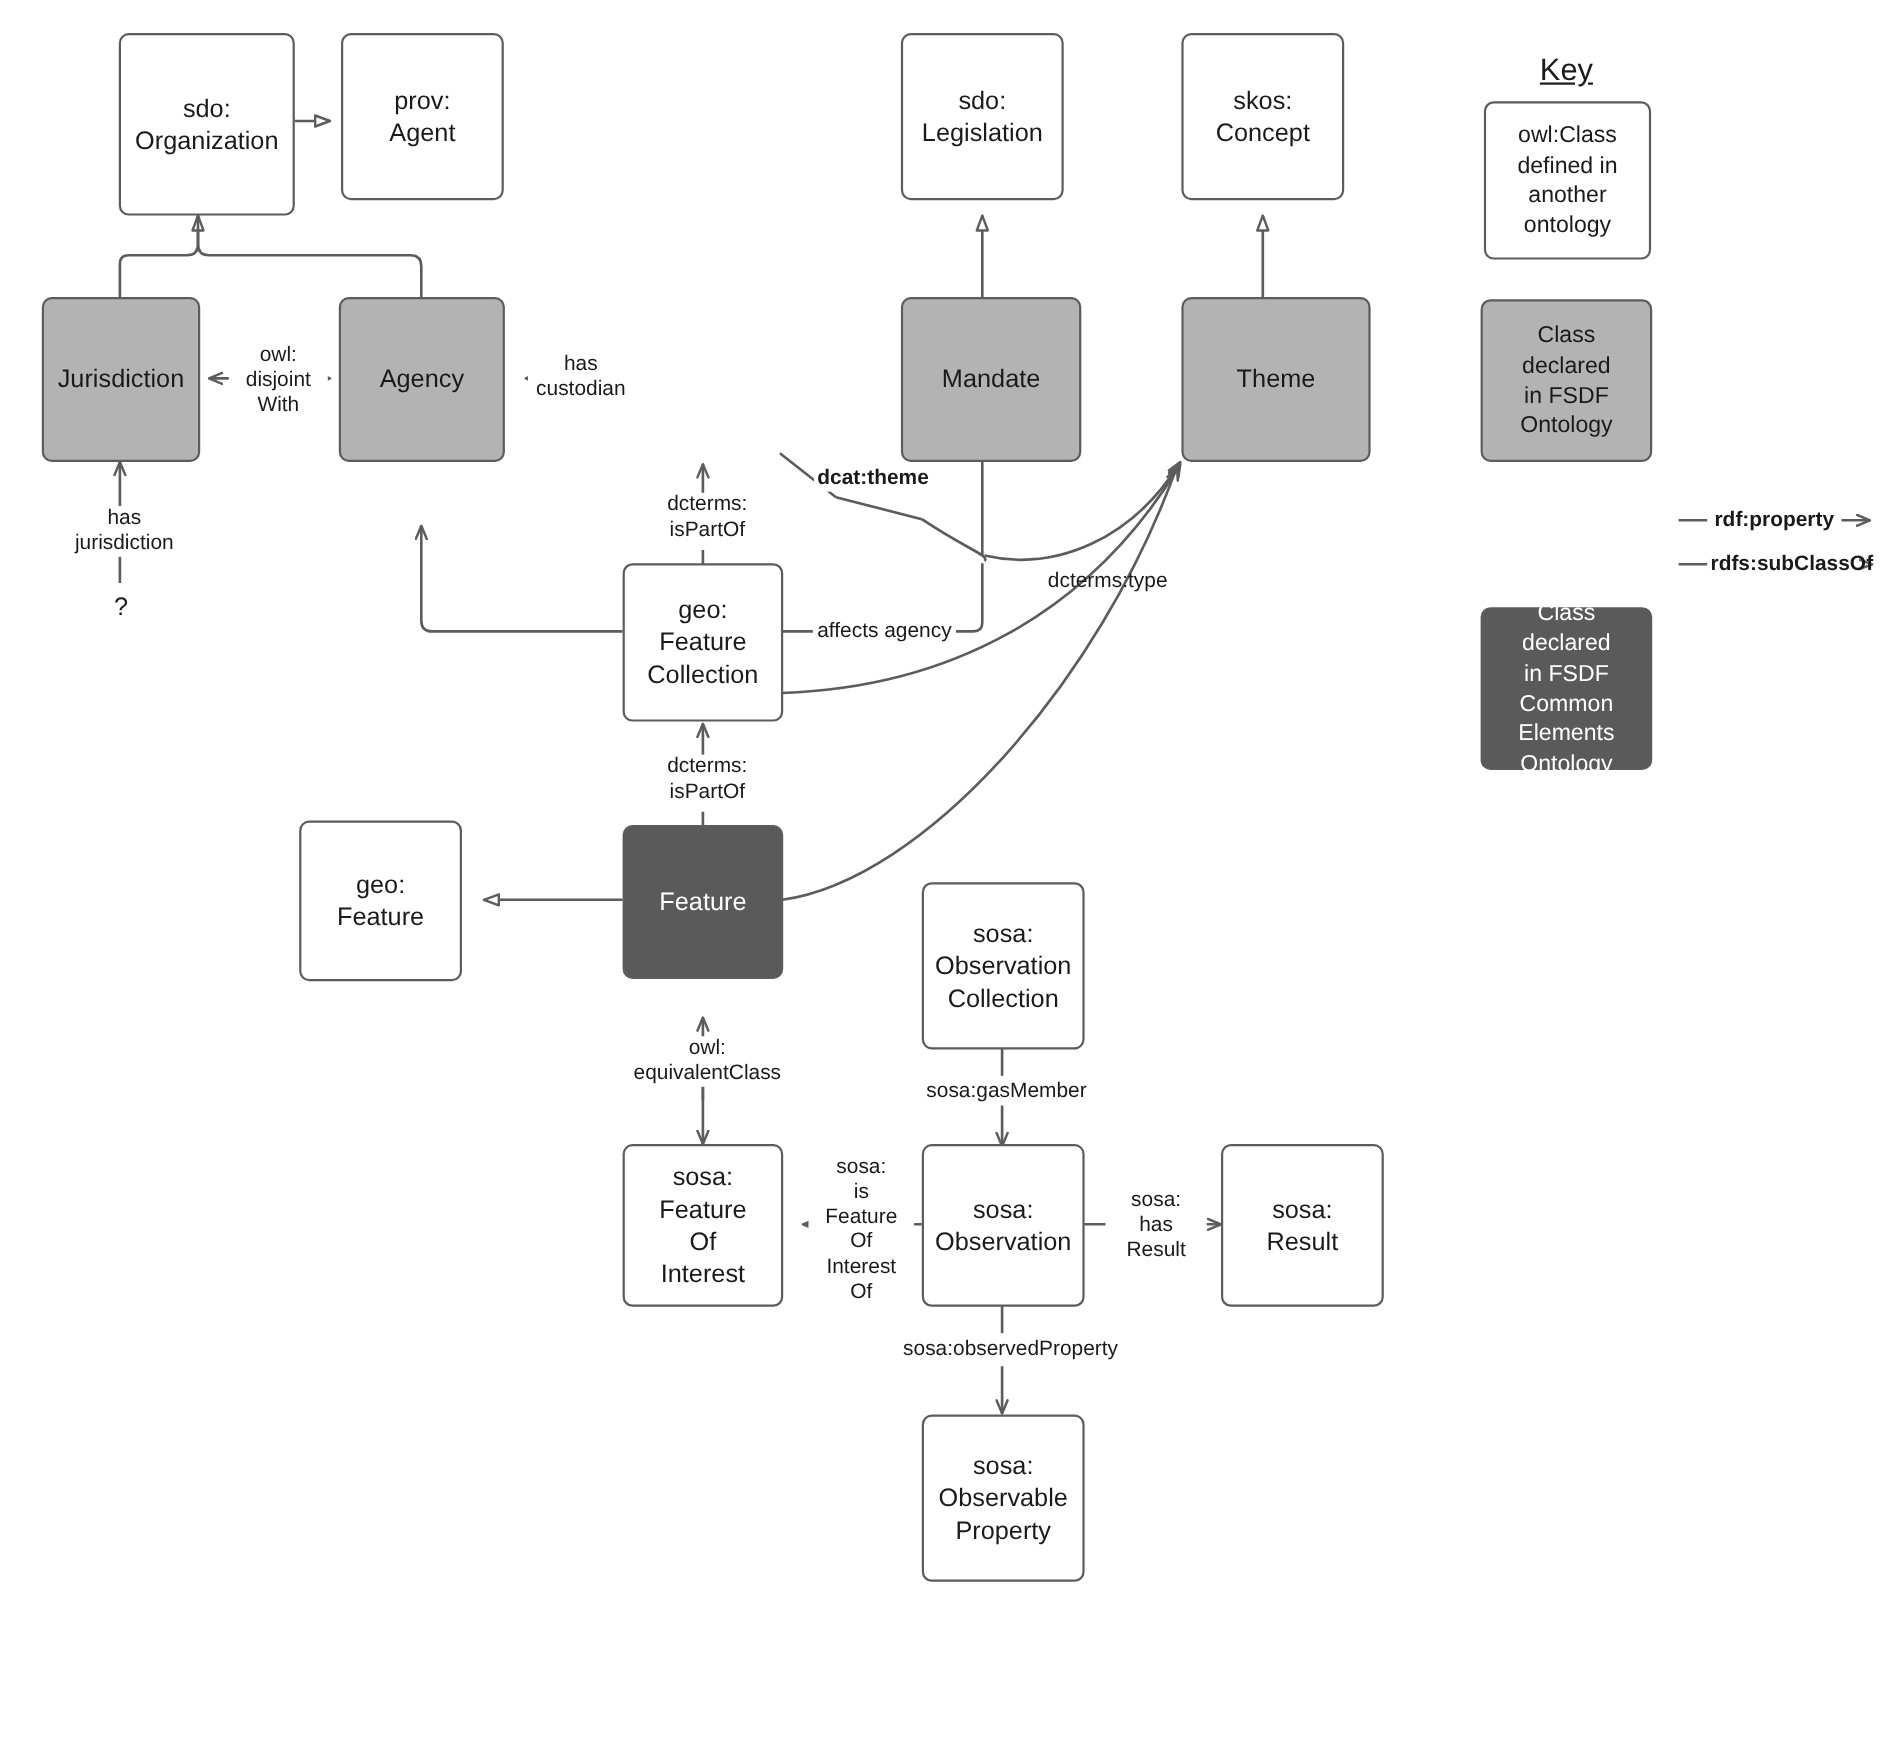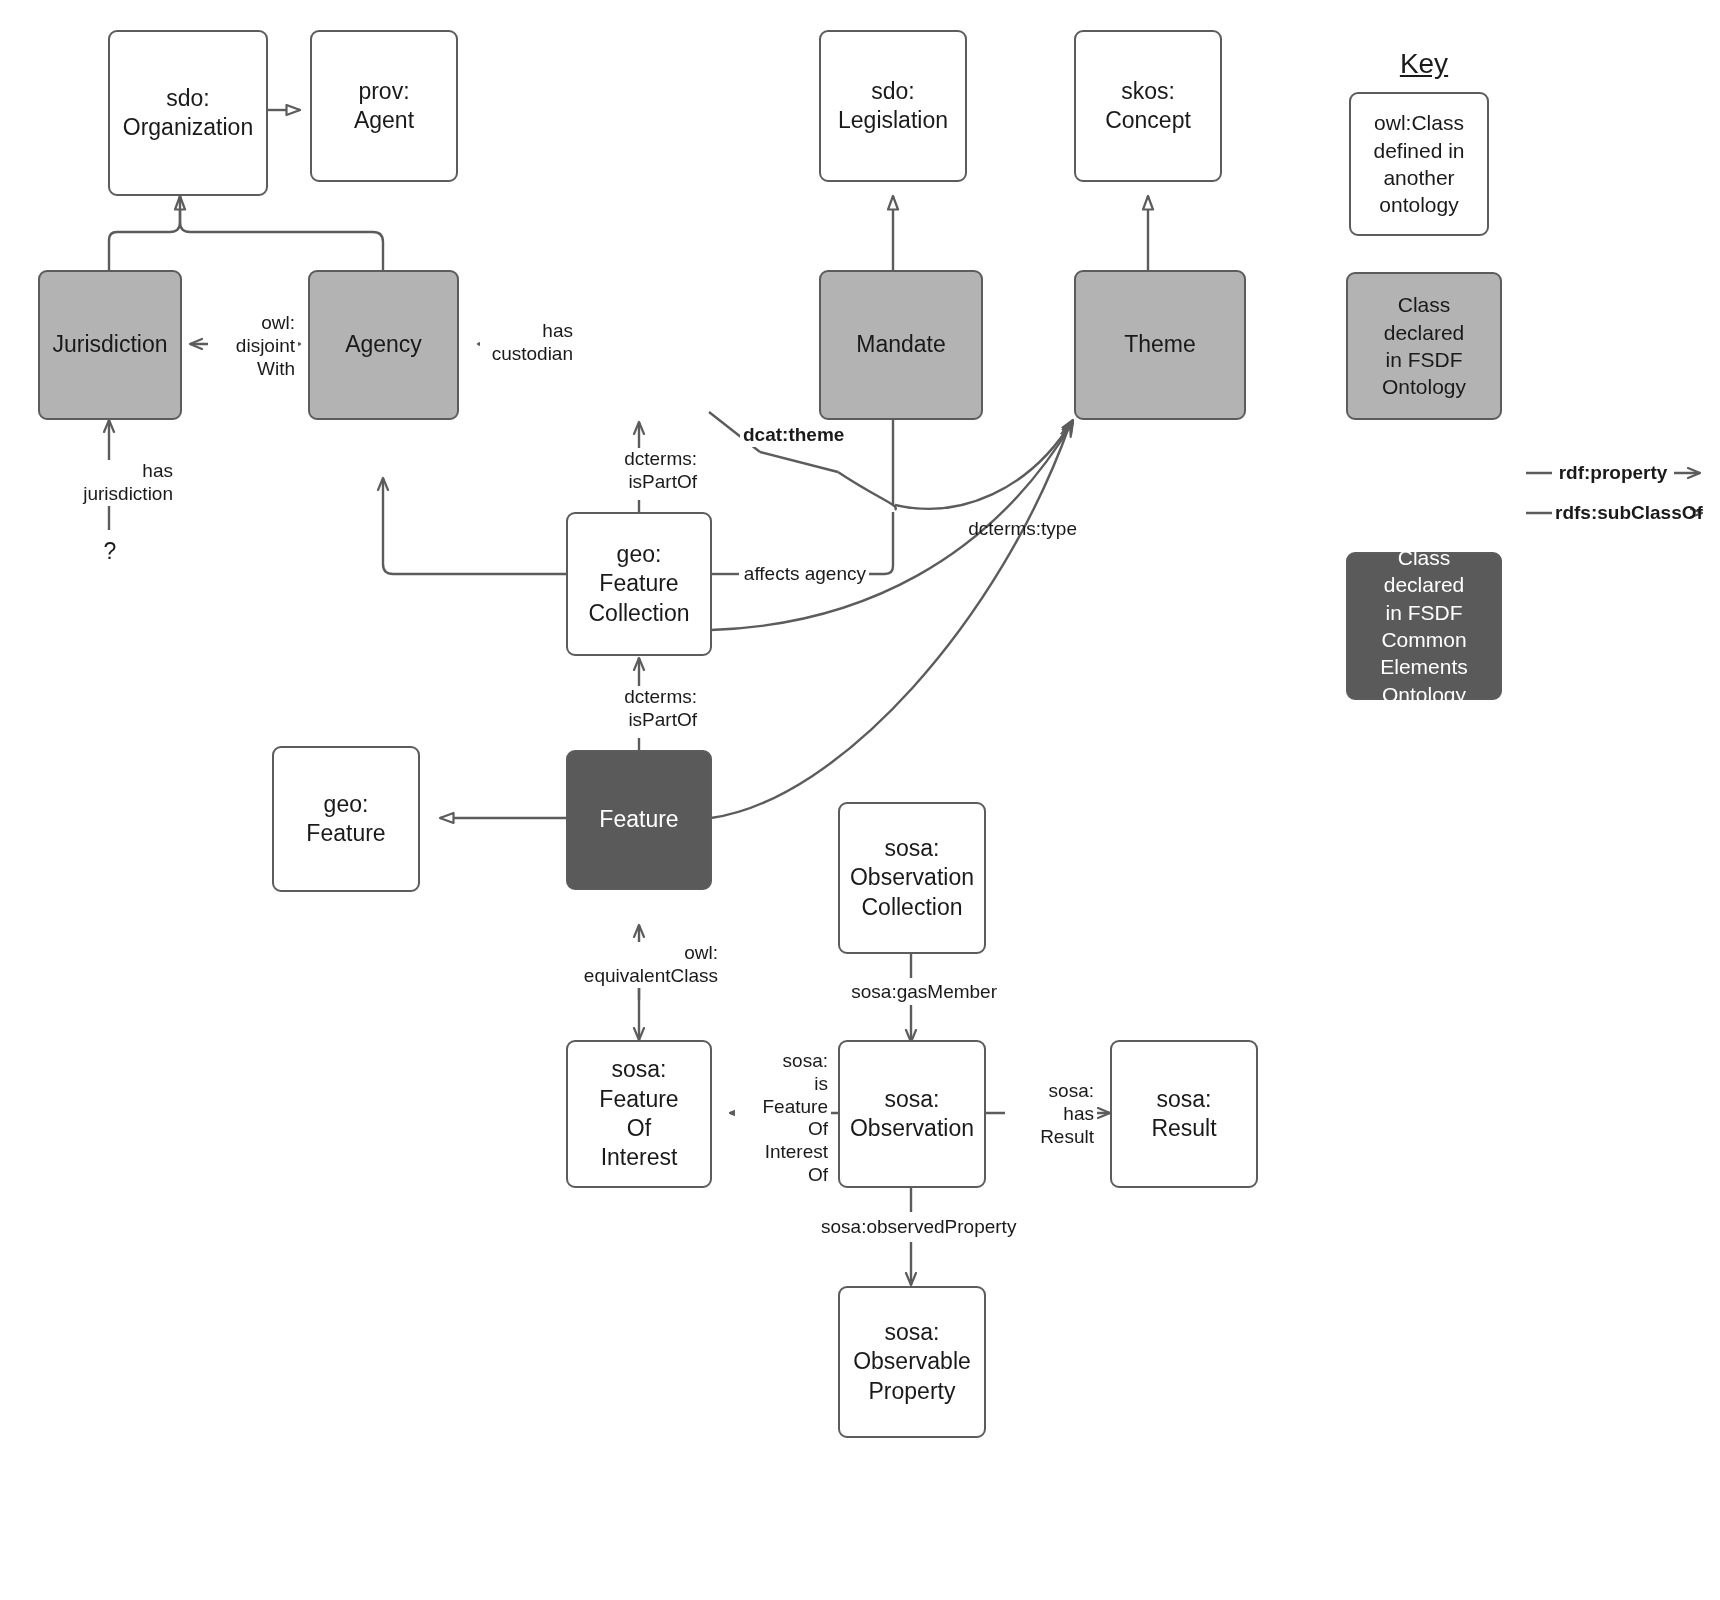--- a/index.html
+++ b/index.html
@@ -41,21 +41,21 @@
     white-space: pre-line;
   }
   .node.external { background: #ffffff; color: #1a1a1a; }
   .node.fsdf     { background: #b3b3b3; color: #1a1a1a; }
   .node.common   { background: #5a5a5a; color: #ffffff; }
 
   .edge-label {
     position: absolute;
     font-size: 19px;
     color: #1a1a1a;
-    text-align: right;
+    text-align: center;
     line-height: 1.2;
     background: #ffffff;
     white-space: pre-line;
     padding: 0 3px;
   }
   .edge-label.nobg { background: transparent; }
 
   .key-title {
     position: absolute;
     font-size: 28px;
@@ -288,21 +288,21 @@
 Of</div>
 
   <div class="edge-label" style="left:1005px; top:1080px; width:86px;">sosa:
 has
 Result</div>
 
   <div class="edge-label" style="left:818px; top:1216px; width:186px;">sosa:observedProperty</div>
 
   <div class="key-title" style="left:1350px; top:48px; width:148px;">Key</div>
 
-  <div class="key-node external" style="left:1349px; top:92px; width:140px; height:144px;">owl:Class
+  <div class="key-node external" style="left:1349px; top:92px; width:152px; height:144px;">owl:Class
 defined in
 another
 ontology</div>
 
   <div class="key-node fsdf" style="left:1346px; top:272px; width:156px; height:148px;">Class declared
 in FSDF
 Ontology</div>
 
   <div class="key-legend-label" style="left:1552px; top:462px; width:116px;">rdf:property</div>
 

